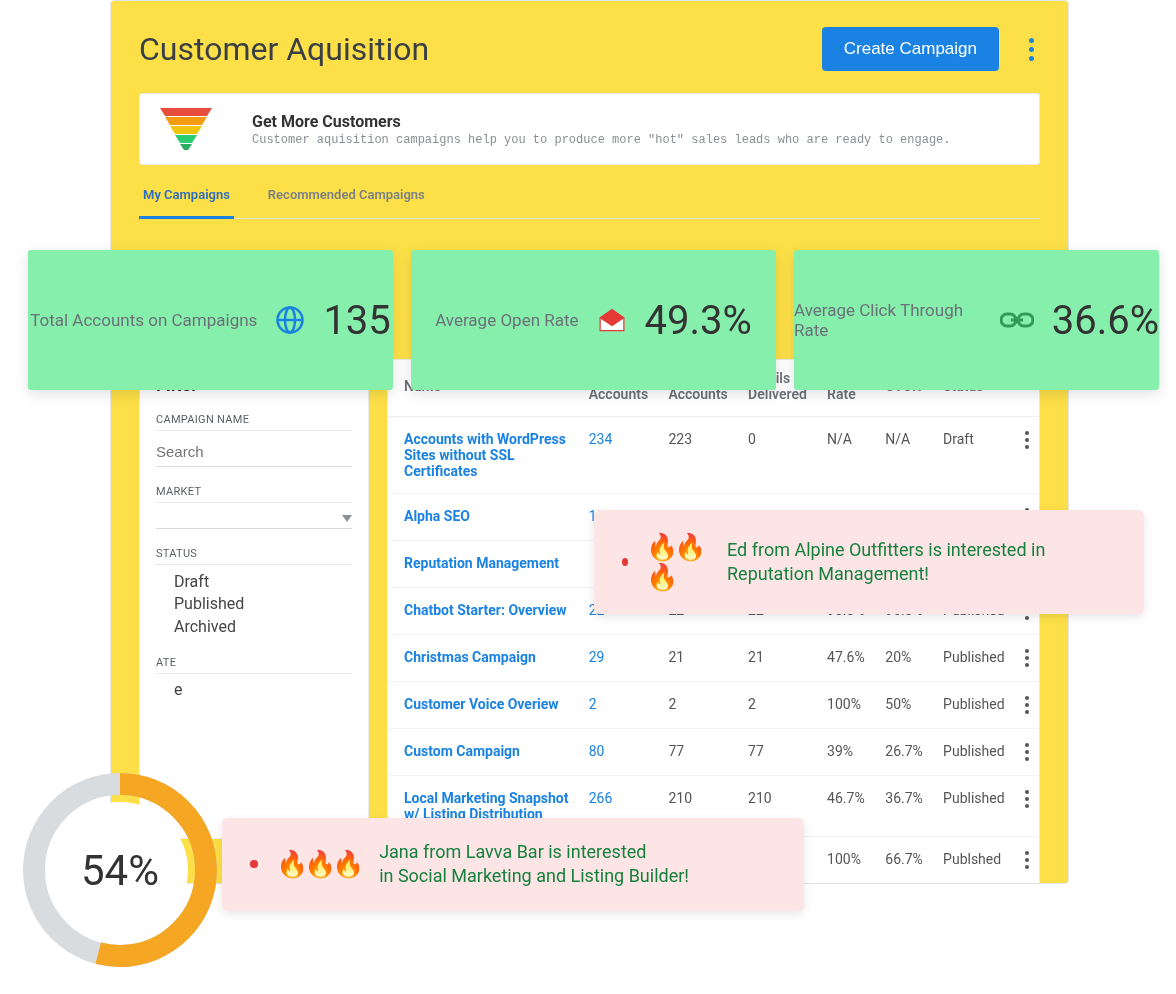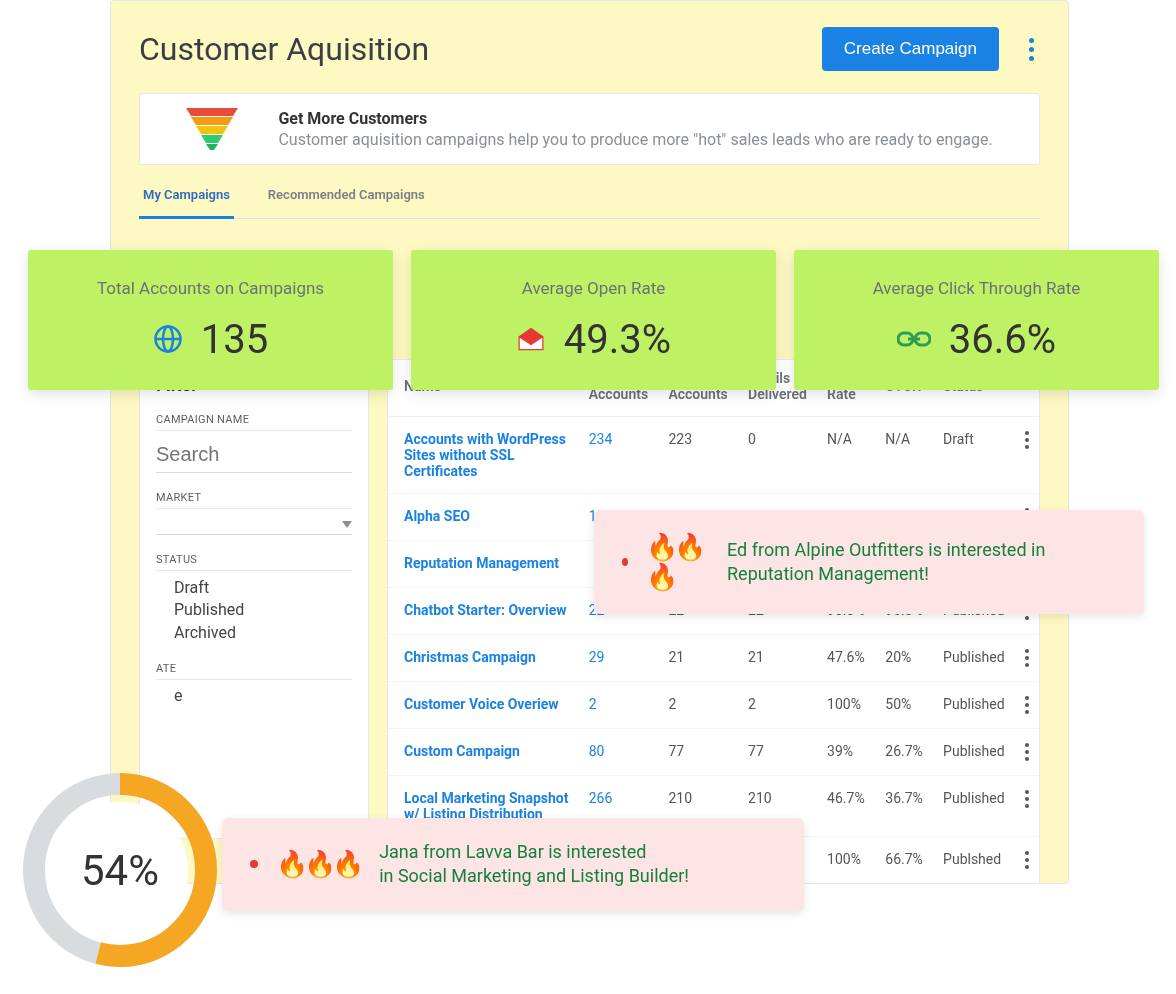--- a/index.html
+++ b/index.html
@@ -3,21 +3,21 @@
 <meta charset="utf-8">
 <style>
   * { box-sizing: border-box; margin: 0; padding: 0; }
   html, body { width: 1176px; height: 994px; font-family: -apple-system, BlinkMacSystemFont, "Segoe UI", Roboto, Arial, sans-serif; background: transparent; }
   body { position: relative; }
 
   .panel {
     position: absolute;
     top: 0; left: 110px;
     width: 959px; height: 884px;
-    background: #fef9c3;
+    background: #fde047;
     border-radius: 4px;
     border: 1px solid #e2e5e9;
     overflow: hidden;
   }
 
   .panel-header {
     display: flex; align-items: center; justify-content: space-between;
     padding: 26px 28px 18px 28px;
   }
   .page-title { font-size: 32px; font-weight: 400; color: #3a3f45; }
@@ -27,46 +27,45 @@
     padding: 12px 22px; font-size: 17px; cursor: pointer;
   }
   .kebab { display: flex; flex-direction: column; gap: 4px; cursor: pointer; padding: 6px; }
   .kebab span { width: 5px; height: 5px; background: #1a82e2; border-radius: 50%; }
 
   .promo {
     margin: 4px 28px 0 28px;
     background: #fff; border: 1px solid #e6e8eb; border-radius: 3px;
     display: flex; align-items: center; gap: 40px;
     padding: 14px 20px;
-    justify-content: center;
   }
   .funnel { width: 52px; height: 42px; }
   .promo-title { font-size: 16px; font-weight: 700; color: #333; }
-  .promo-sub { font-size: 16px; color: #8a8f95; margin-top: 2px; }
+  .promo-sub { font-size: 12px; color: #8a8f95; margin-top: 2px; font-family: Liberation Mono, monospace; }
 
   .tabs { display: flex; gap: 30px; margin: 22px 28px 0 28px; border-bottom: 1px solid #dfe2e6; }
   .tab { font-size: 13px; font-weight: 600; color: #7b8087; padding: 0 4px 14px 4px; cursor: pointer; }
   .tab.active { color: #2c6cc1; border-bottom: 3px solid #1a82e2; margin-bottom: -1px; }
 
   .content-row { display: flex; gap: 18px; margin: 140px 28px 0 28px; }
 
   .filter {
     width: 230px; flex: 0 0 230px;
     background: #fff; border: 1px solid #e6e8eb; border-radius: 3px;
     padding: 14px 16px 20px 16px;
     height: 480px;
   }
   .filter-head { display:flex; justify-content: space-between; align-items:center; margin-bottom: 18px; }
   .filter-head h3 { font-size: 18px; font-weight: 700; color: #333; }
   .clear-all { color:#1a82e2; font-size:14px; cursor:pointer; }
   .filter-label { font-size: 11px; color: #5a5f66; letter-spacing: .3px; margin: 18px 0 6px 0; padding-bottom:4px; border-bottom:1px solid #e6e8eb; }
   .filter-label.first { margin-top: 0; }
   .search-input {
     width: 100%; border: none; border-bottom: 1px solid #d7dadf;
-    padding: 6px 0; font-size: 20px; color: #555; outline: none;
+    padding: 6px 0; font-size: 15px; color: #555; outline: none;
   }
   .market-select {
     width: 100%; border: none; border-bottom: 1px solid #d7dadf;
     padding: 6px 0; font-size: 15px; color: #555; background:#fff;
     display:flex; justify-content:flex-end; cursor:pointer;
   }
   .triangle-down { width:0;height:0;border-left:5px solid transparent;border-right:5px solid transparent;border-top:7px solid #8a8f95; }
   .status-list { list-style:none; padding-left:18px; margin-top:6px; }
   .status-list li { font-size:16px; color:#444; line-height:1.4; }
 
@@ -77,24 +76,24 @@
   tbody td { padding: 14px 10px; border-bottom: 1px solid #f1f3f6; color: #555; vertical-align: top; }
   tbody td:first-child { padding-left: 16px; }
   .name-link { color:#1a82e2; cursor:pointer;font-weight:bold; }
   .num-link  { color:#1a82e2; cursor:pointer; }
   .row-menu  { cursor:pointer; display:flex; flex-direction:column; gap:3px; align-items:center; }
   .row-menu span { width:4px;height:4px;background:#555;border-radius:50%; }
 
   
   .cards { position: absolute; top: 250px; left: 28px; display: flex; gap: 18px; }
   .card {
-    width: 365px; height: 140px; background:#bef264;
+    width: 365px; height: 140px; background:#86efac;
     box-shadow: 0 4px 14px rgba(0,0,0,.12);
     border-radius: 3px;
-    display:flex; flex-direction:column; align-items:center; justify-content:center;
+    display:flex; flex-direction:row; align-items:center; justify-content:center;
     gap: 18px;
   }
   .card-title { font-size: 17px; color:#6c7178; }
   .card-val-row { display:flex; align-items:center; gap:18px; }
   .card-val { font-size: 40px; color:#333; font-weight:400; }
 
   
   .notif {
     position:absolute;
     background:#fde5e6; border-radius:6px;

